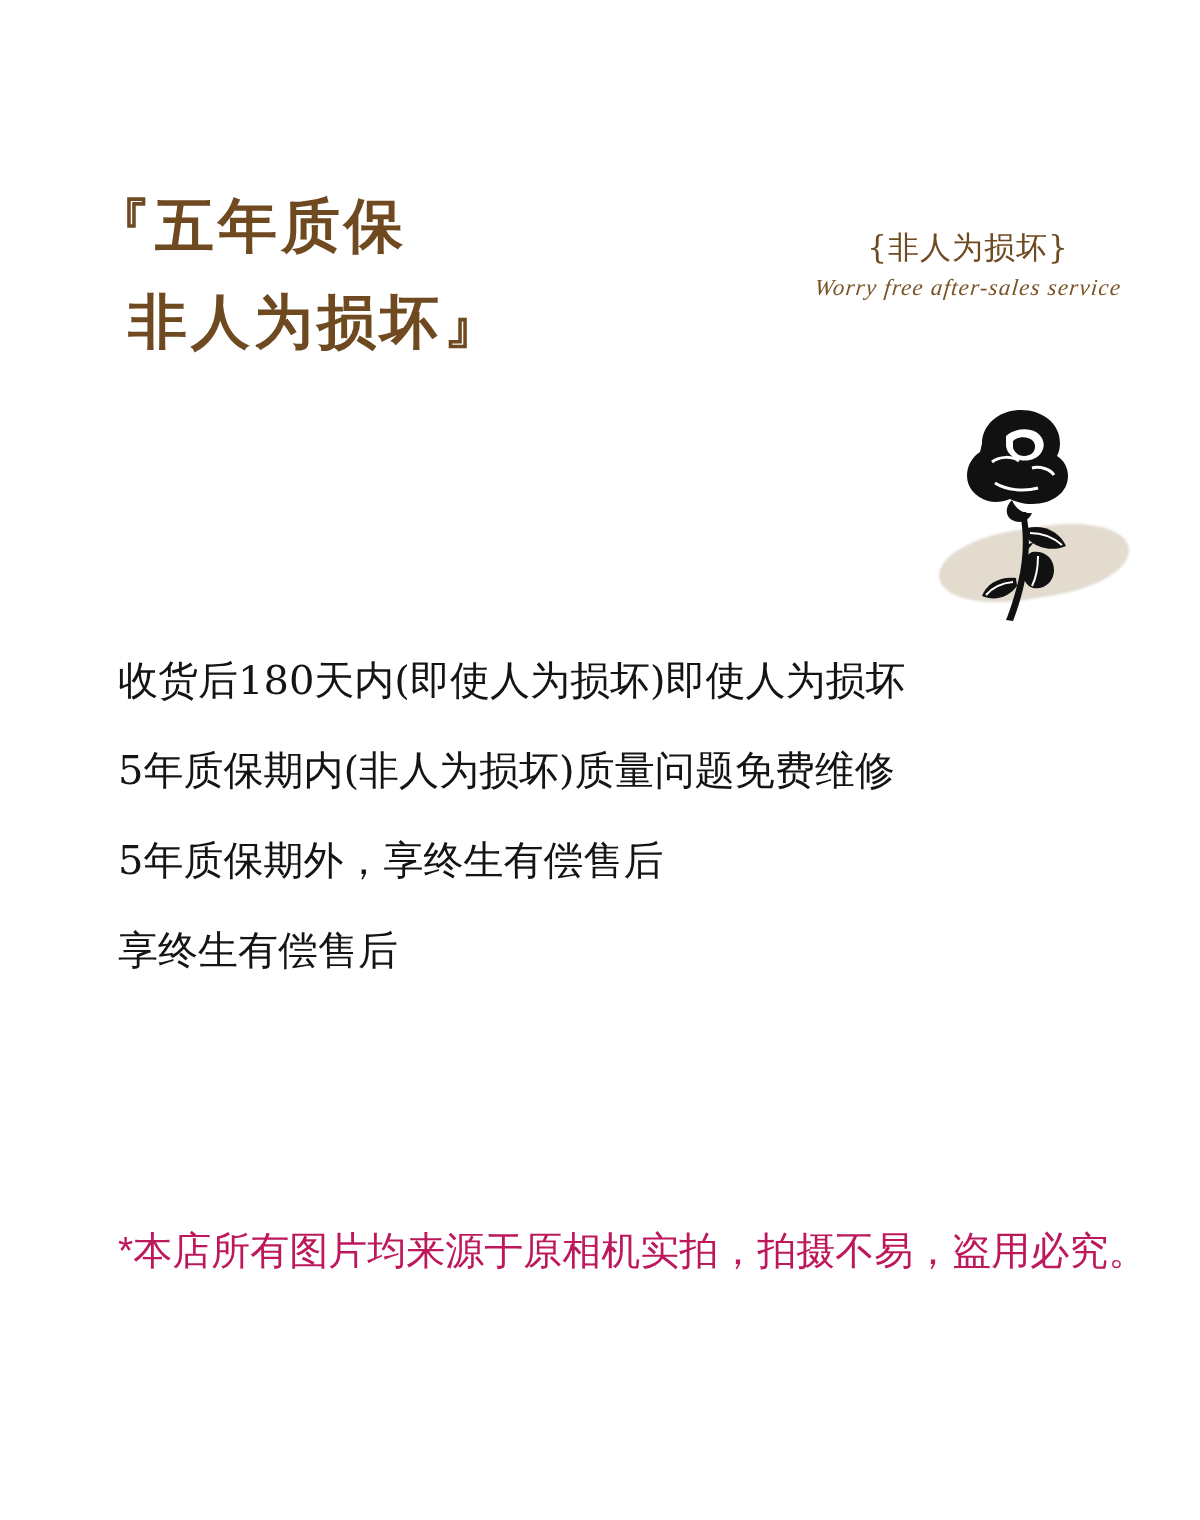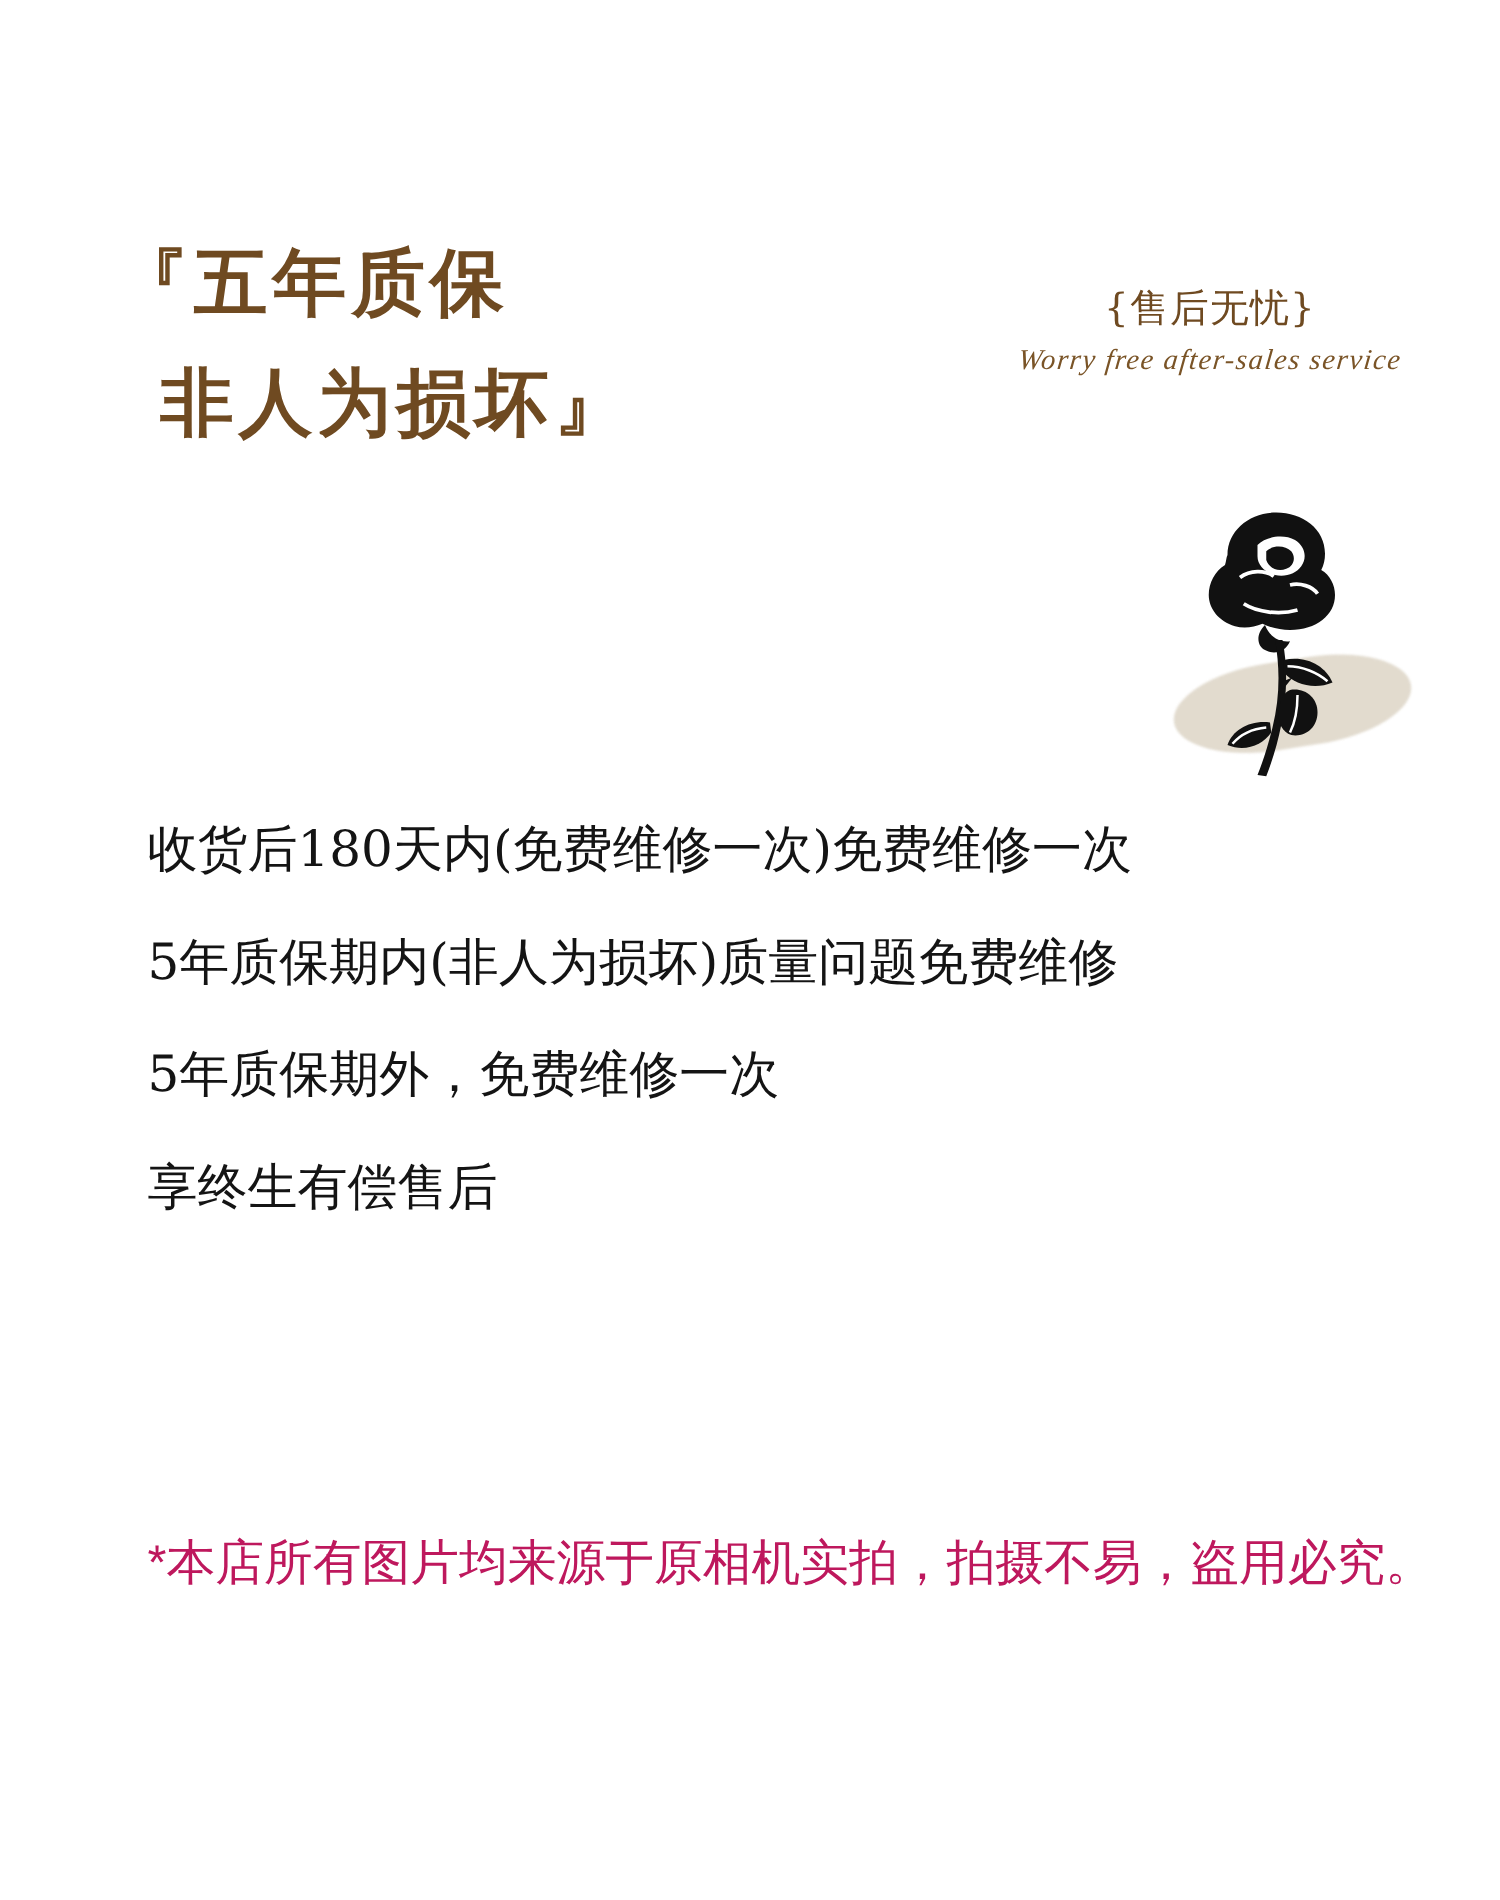--- a/index.html
+++ b/index.html
@@ -117,21 +117,21 @@
 </style>
 </head>
 <body>
 
 <div class="headline">
   <div class="headline-line first">『五年质保</div>
   <div class="headline-line second">非人为损坏』</div>
 </div>
 
 <div class="badge">
-  <div class="badge-cn">{售后无忧}</div>
+  <div class="badge-cn">{非人为损坏}</div>
   <div class="badge-en">Worry free after-sales service</div>
 </div>
 
 <div class="rose-wrap">
   <div class="rose-shadow"></div>
   <svg class="rose-svg" width="220" height="230" viewBox="0 0 220 230">
     <g fill="#111111">
 
       <path d="M62 44 C62 24 80 10 101 10 C122 10 140 23 140 43 C140 48 139 52 137 56 C144 60 148 68 148 76 C148 92 133 104 112 104 C104 104 96 102 90 99 C83 102 75 103 68 101 C55 97 47 87 47 76 C47 66 52 57 60 52 C61 49 61 46 62 44 Z"></path>
 
@@ -153,19 +153,19 @@
 
       <path d="M96 178 C80 176 66 184 62 196 C76 202 90 196 97 186 Z"></path>
       <path d="M93 182 C82 183 72 188 66 195" stroke="#ffffff" stroke-width="2" fill="none"></path>
 
       <path d="M104 146 L114 142 L106 152 Z"></path>
     </g>
   </svg>
 </div>
 
 <div class="terms">
-  <div class="term-line">收货后180天内(免费维修一次)免费维修一次</div>
+  <div class="term-line">收货后180天内(即使人为损坏)即使人为损坏</div>
   <div class="term-line">5年质保期内(非人为损坏)质量问题免费维修</div>
-  <div class="term-line">5年质保期外，免费维修一次</div>
+  <div class="term-line">5年质保期外，享终生有偿售后</div>
   <div class="term-line">享终生有偿售后</div>
 </div>
 
 <div class="footnote">*本店所有图片均来源于原相机实拍，拍摄不易，盗用必究。</div>
 
 </body></html>

